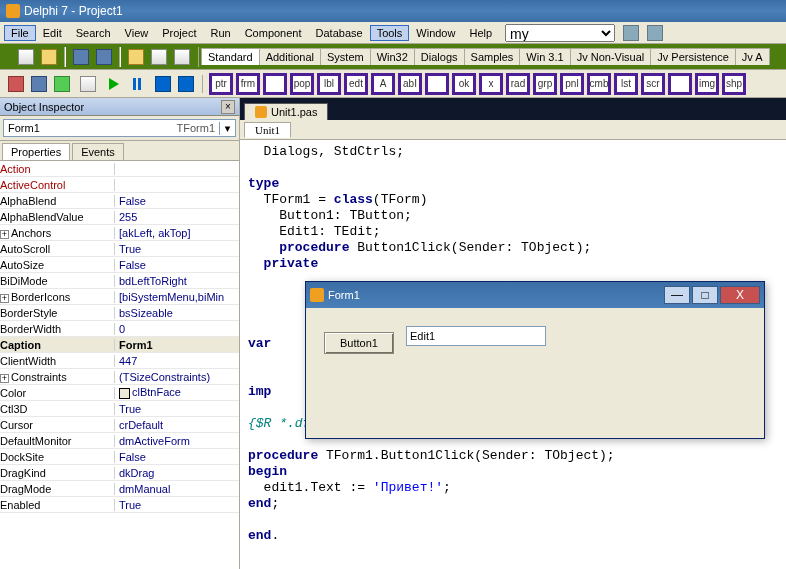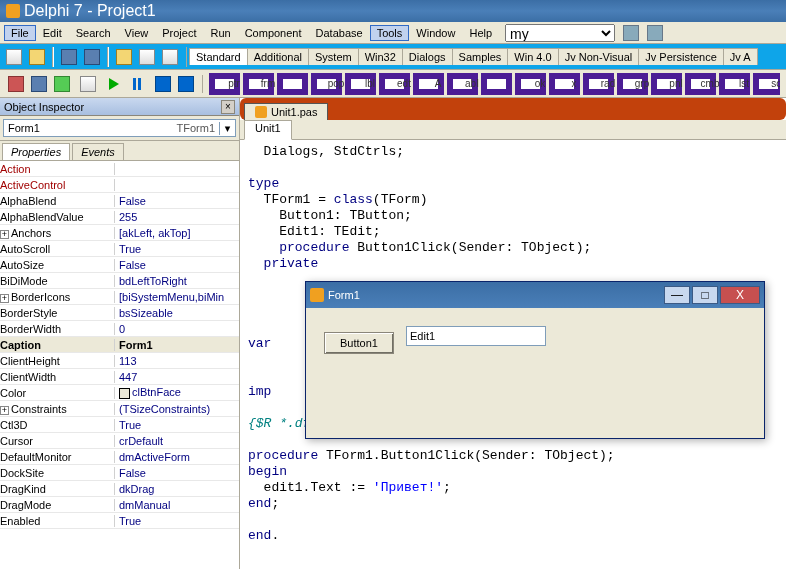--- a/index.html
+++ b/index.html
@@ -1,77 +1,77 @@
 <!DOCTYPE html>
 <html><head>
 <meta charset="utf-8">
 <style>
 * { box-sizing: border-box; margin: 0; padding: 0; }
 body { font-family: Tahoma, Arial, sans-serif; font-size: 11px; background: #d4d0c8; width: 786px; height: 569px; overflow: hidden; position: relative; }
 
 
 .titlebar { background: linear-gradient(to bottom, #3b6ea5 0%, #4a7fb8 50%, #3b6ea5 100%); height: 22px; color: white; display: flex; align-items: center; padding: 0 6px; }
 .titlebar .icon { width: 14px; height: 14px; background: #f0a020; border-radius: 2px; margin-right: 4px; }
-.titlebar span { font-size: 16px; }
+.titlebar span { font-size: 12px; }
 
 
 .menubar { background: #ece9d8; height: 22px; display: flex; align-items: center; padding: 0 4px; border-bottom: 1px solid #aca899; }
 .menubar .menu-item { padding: 2px 7px; cursor: default; }
 .menubar .menu-item.active { border: 1px solid #316ac5; background: #c1d2ee; padding: 1px 6px; }
 .menubar .combo { margin-left: 6px; }
 .menubar select { font-size: 14px; width: 110px; height: 18px; }
 .menubar .tb-icons { margin-left: 6px; display: flex; gap: 4px; }
 .tb-btn { width: 20px; height: 18px; border: 1px solid transparent; display: inline-flex; align-items: center; justify-content: center; cursor: default; }
 
 
-.toolbar-row { background: #0ea5e9; height: 26px; display: flex; align-items: center; padding: 0 4px; border-bottom: 1px solid #aca899; gap: 2px; }
+.toolbar-row { background: #4d7c0f; height: 26px; display: flex; align-items: center; padding: 0 16px; border-bottom: 1px solid #aca899; gap: 2px; }
 .toolbar-row .sep { width: 2px; height: 20px; border-left: 1px solid #aca899; border-right: 1px solid #fff; margin: 0 2px; }
 .toolbar-row .tab-strip { display: flex; font-size: 11px; }
 .toolbar-row .tab-strip .ttab { padding: 2px 6px; border: 1px solid #aca899; background: #ece9d8; border-bottom: none; margin-right: -1px; cursor: default; white-space: nowrap; }
 .toolbar-row .tab-strip .ttab.active { background: #fff; }
 
 
 .palette-row { background: #ece9d8; height: 28px; border-bottom: 1px solid #aca899; display: flex; align-items: center; padding: 0 6px; gap: 6px; }
-.palette-row .pal-icon { width: 24px; height: 22px; border: 6px solid #4c1d95; background: #fff; display: inline-flex; align-items: center; justify-content: center; font-size: 10px; color: #333; padding-left: 19px; }
+.palette-row .pal-icon { width: 24px; height: 22px; border: 3px solid #4c1d95; background: #fff; display: inline-flex; align-items: center; justify-content: center; font-size: 10px; color: #333; }
 
 
 .main { display: flex; height: calc(569px - 22px - 22px - 26px - 28px); }
 
 
 .object-inspector { width: 240px; background: #ece9d8; border-right: 1px solid #aca899; display: flex; flex-direction: column; }
 .oi-title { background: linear-gradient(to bottom, #c9d8ef, #a8bfe0); height: 18px; display: flex; align-items: center; padding: 0 4px; border-bottom: 1px solid #8a867a; }
 .oi-title .close-x { margin-left: auto; width: 14px; height: 14px; background: #d4d0c8; border: 1px solid #8a867a; text-align: center; line-height: 12px; font-size: 10px; }
 .oi-combo { padding: 3px; border-bottom: 1px solid #aca899; }
 .oi-combo-row { display: flex; border: 1px solid #7f9db9; background: #fff; height: 18px; align-items: center; }
 .oi-combo-row span { padding: 0 4px; }
 .oi-combo-row .type { margin-left: auto; color: #555; }
 .oi-combo-row .dd { width: 16px; text-align: center; border-left: 1px solid #7f9db9; }
-.oi-tabs { display: flex; background: #ece9d8; padding: 2px 0 0 2px; border-bottom: 1px solid #aca899; font-style: italic; }
+.oi-tabs { display: flex; background: #ece9d8; padding: 2px 0 0 2px; border-bottom: 1px solid #aca899; }
 .oi-tabs .otab { padding: 2px 8px; border: 1px solid #aca899; border-bottom: none; background: #ece9d8; margin-right: 2px; font-size: 11px; }
 .oi-tabs .otab.active { background: #fff; }
 .oi-grid { flex: 1; overflow-y: auto; background: #fff; }
 .oi-row { display: flex; height: 16px; align-items: center; border-bottom: 1px solid #e8e8e8; }
 .oi-row .pname { width: 115px; padding-left: 0; border-right: 1px solid #d0d0d0; white-space: nowrap; overflow: hidden; }
 .oi-row .pval { flex: 1; padding-left: 4px; white-space: nowrap; overflow: hidden; }
 .oi-row .expand { display: inline-block; width: 9px; height: 9px; border: 1px solid #888; text-align: center; line-height: 7px; font-size: 9px; margin-right: 2px; }
 .oi-row.red .pname { color: #a00000; }
 .oi-row.selected { background: #ece9d8; }
 .oi-row.selected .pname, .oi-row.selected .pval { font-weight: bold; }
 .oi-row .pval.navy { color: #000080; }
 .oi-row .colorbox { display: inline-block; width: 11px; height: 11px; border: 1px solid #000; background: #ece9d8; vertical-align: middle; margin-right: 2px; }
 
 
 .editor-area { flex: 1; display: flex; flex-direction: column; background: #fff; position: relative; }
-.editor-tabbar { height: 22px; background: #c2410c; display: flex; align-items: flex-end; padding-left: 4px; border-radius: 6px; }
+.editor-tabbar { height: 22px; background: #0f172a; display: flex; align-items: flex-end; padding-left: 4px; }
 .editor-tabbar .file-tab { background: #ece9d8; padding: 2px 10px; border: 1px solid #555; border-bottom: none; display: flex; align-items: center; gap: 4px; font-size: 11px; }
 .editor-tabbar .file-tab .fi { width: 12px; height: 12px; background: #f0a020; border-radius: 2px; }
-.unit-tabs { background: #ece9d8; height: 20px; border-bottom: 1px solid #aca899; display: flex; padding-left: 4px; }
+.unit-tabs { background: #ece9d8; height: 20px; border-bottom: 1px solid #aca899; display: flex; align-items: center; padding-left: 4px; font-family: Liberation Serif, serif; }
 .unit-tabs .utab { background: #fff; border: 1px solid #aca899; border-bottom: 1px solid #fff; padding: 1px 10px; margin-bottom: -1px; }
 .code { flex: 1; font-family: "Courier New", monospace; font-size: 13px; padding: 4px 0 4px 8px; line-height: 16px; white-space: pre; overflow: hidden; }
-.code .kw { color: #000080; font-weight: normal; }
+.code .kw { color: #000080; font-weight: bold; }
 .code .cm { color: #008080; font-style: italic; }
 .code .str { color: #0000ff; }
 
 
 .form-window { position: absolute; left: 305px; top: 281px; width: 460px; background: #ece9d8; border: 1px solid #0a246a; box-shadow: 2px 2px 8px rgba(0,0,0,0.3); }
 .form-titlebar { background: linear-gradient(to bottom, #3b6ea5, #4a7fb8); height: 26px; display: flex; align-items: center; padding: 0 4px; color: #fff; }
 .form-titlebar .ficon { width: 14px; height: 14px; background: #f0a020; border-radius: 2px; margin-right: 4px; }
 .form-titlebar .ctrls { margin-left: auto; display: flex; gap: 2px; }
 .form-titlebar .wbtn { width: 26px; height: 18px; background: #c8d8ef; border: 1px solid #3b5a85; color: #000; text-align: center; line-height: 16px; font-size: 12px; }
 .form-titlebar .wbtn.close { background: #c75050; color: #fff; width: 40px; }
@@ -149,21 +149,21 @@
         <span class="ico ico-new"></span>
       </div>
   </div>
   <div class="tab-strip" id="palette-tabs">
       <div class="ttab active">Standard</div>
       <div class="ttab">Additional</div>
       <div class="ttab">System</div>
       <div class="ttab">Win32</div>
       <div class="ttab">Dialogs</div>
       <div class="ttab">Samples</div>
-      <div class="ttab">Win 4.0</div>
+      <div class="ttab">Win 3.1</div>
       <div class="ttab">Jv Non-Visual</div>
       <div class="ttab">Jv Persistence</div>
       <div class="ttab">Jv A</div>
     </div>
 </div>
 
 <div class="palette-row">
   <div class="left-toolbar" style="gap:3px">
     <div class="tb-btn">
         <span class="ico" style="background:#c55;border:1px solid #833"></span>
@@ -281,34 +281,30 @@
         </div>
         <div class="oi-row">
           <div class="pname"><span>BorderWidth</span></div>
           <div class="pval navy"><span>0</span></div>
         </div>
         <div class="oi-row selected">
           <div class="pname"><span>Caption</span></div>
           <div class="pval"><span>Form1</span></div>
         </div>
         <div class="oi-row">
-          <div class="pname"><span>ClientHeight</span></div>
-          <div class="pval navy"><span>113</span></div>
-        </div>
-        <div class="oi-row">
           <div class="pname"><span>ClientWidth</span></div>
           <div class="pval navy"><span>447</span></div>
         </div>
         <div class="oi-row">
+          <div class="pname"><span class="expand">+</span><span>Constraints</span></div>
+          <div class="pval navy"><span>(TSizeConstraints)</span></div>
+        </div>
+        <div class="oi-row">
           <div class="pname"><span>Color</span></div>
           <div class="pval navy"><span class="colorbox"></span><span>clBtnFace</span></div>
-        </div>
-        <div class="oi-row">
-          <div class="pname"><span class="expand">+</span><span>Constraints</span></div>
-          <div class="pval navy"><span>(TSizeConstraints)</span></div>
         </div>
         <div class="oi-row">
           <div class="pname"><span>Ctl3D</span></div>
           <div class="pval navy"><span>True</span></div>
         </div>
         <div class="oi-row">
           <div class="pname"><span>Cursor</span></div>
           <div class="pval navy"><span>crDefault</span></div>
         </div>
         <div class="oi-row">

